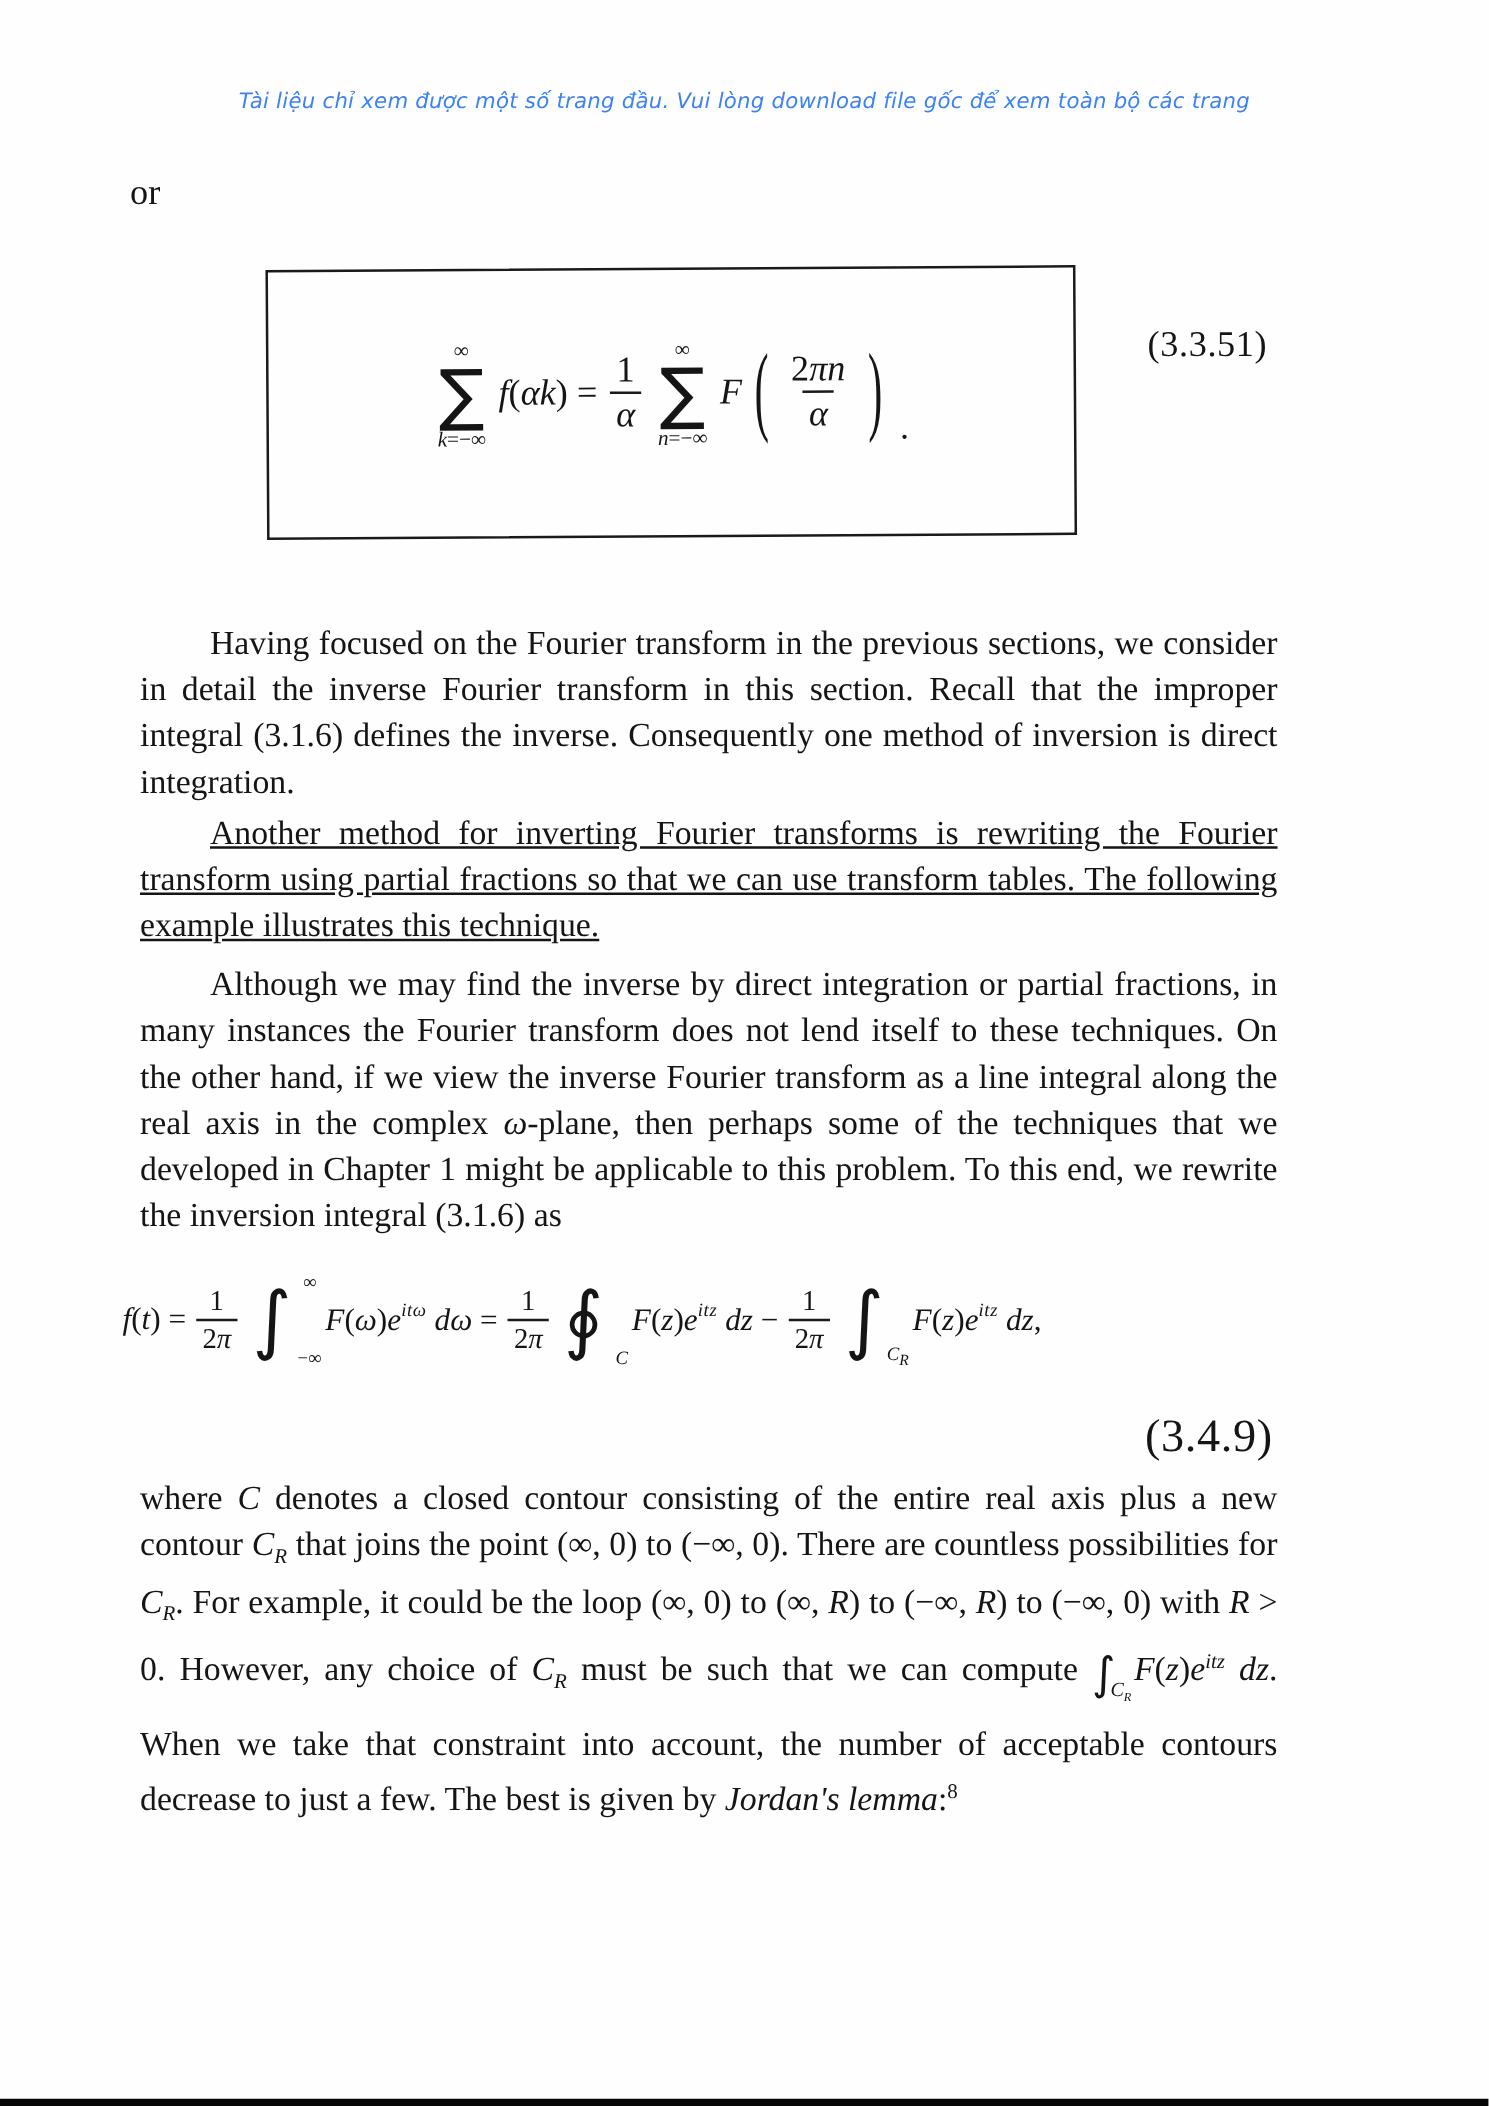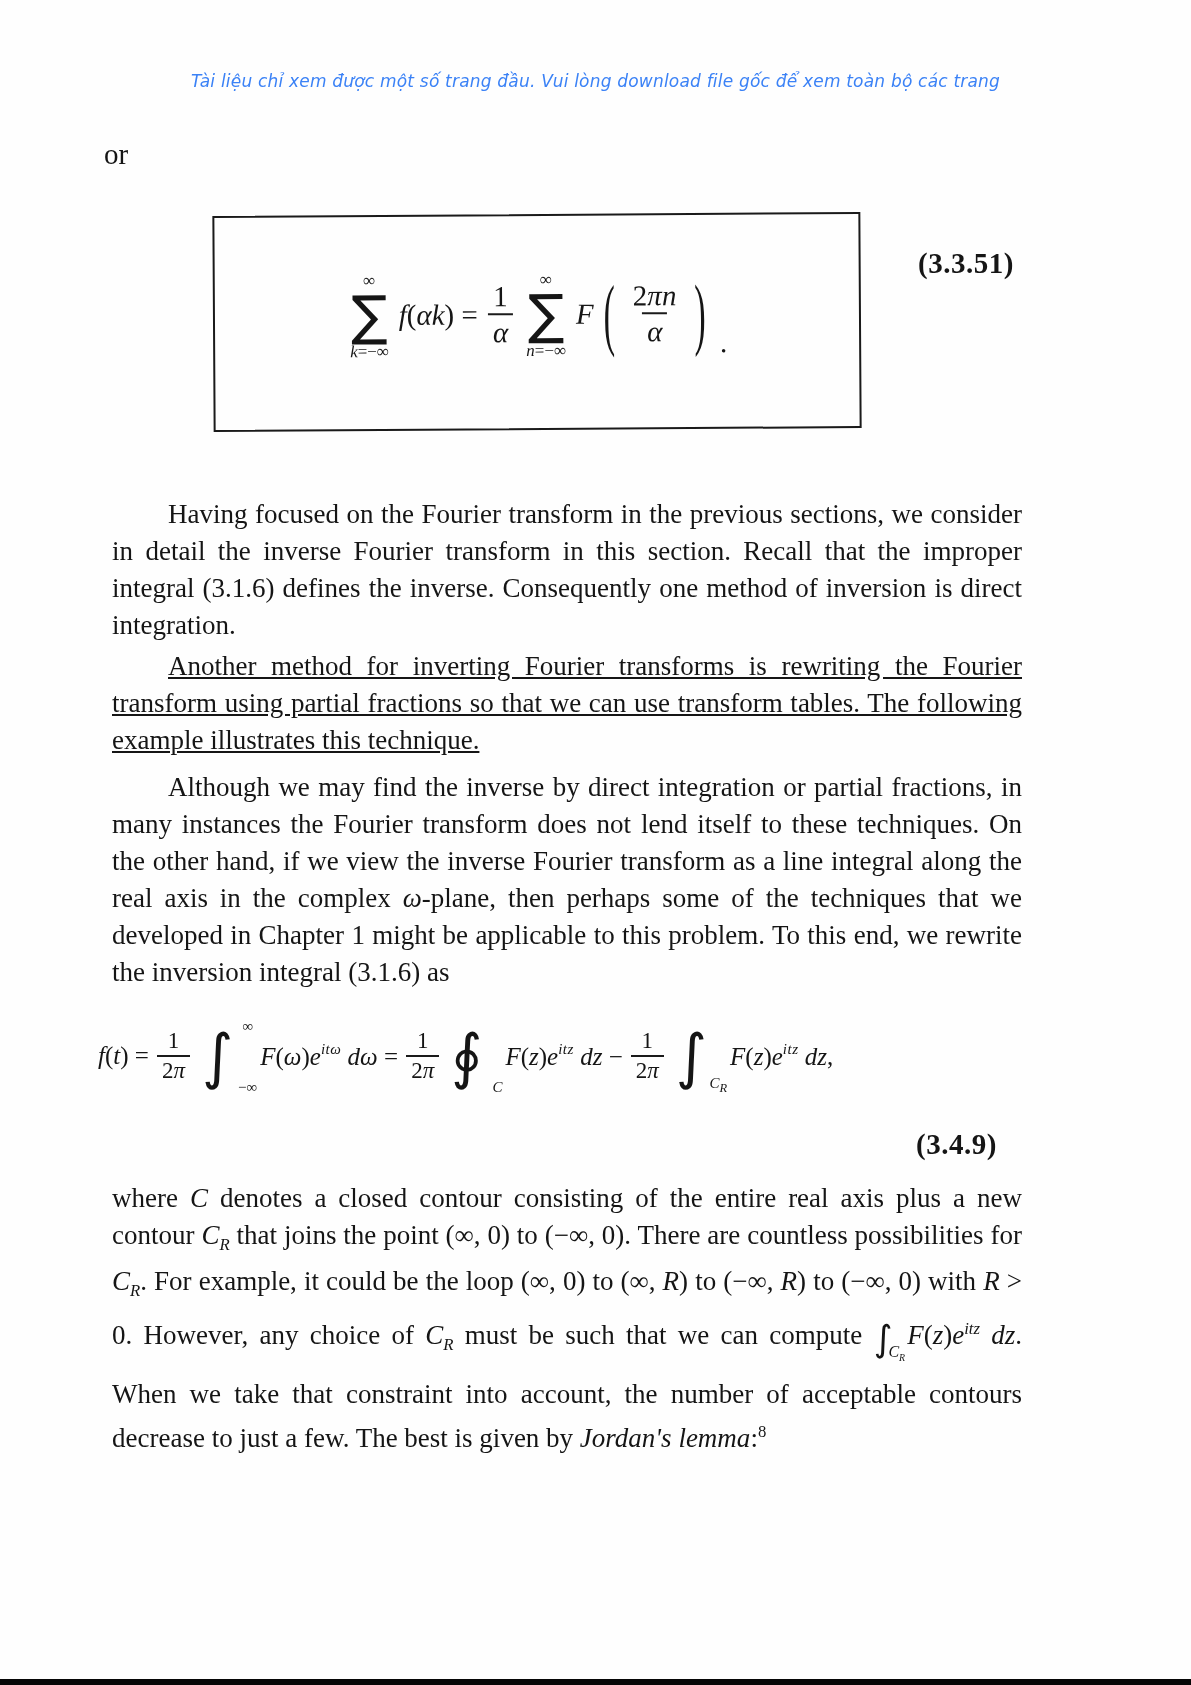--- a/index.html
+++ b/index.html
@@ -9,22 +9,22 @@
   .watermark{position:absolute;top:71px;left:0;width:100%;text-align:center;
              font-family:"DejaVu Sans","Liberation Sans",sans-serif;font-style:italic;
              font-size:17px;color:#3b82f6;letter-spacing:.2px;}
 
   .or-word{position:absolute;left:104px;top:138px;font-size:29px;}
 
   
   .eqbox{position:absolute;left:213px;top:214px;width:648px;height:216px;
          border:2px solid #1a1a1a;transform:rotate(-0.35deg);
          display:flex;align-items:center;justify-content:center;padding-bottom:14px;box-sizing:border-box;}
-  .eqlabel-1{position:absolute;left:918px;top:247px;font-weight:bold;font-size:29px;letter-spacing:.5px;}
-  .eqlabel-2{position:absolute;left:916px;top:1128px;font-weight:bold;font-size:29px;letter-spacing:.5px;}
+  .eqlabel-1{position:absolute;left:918px;top:260px;font-weight:normal;font-size:29px;letter-spacing:.5px;}
+  .eqlabel-2{position:absolute;left:916px;top:1128px;font-weight:normal;font-size:37px;letter-spacing:.5px;}
 
   .math{display:inline-flex;align-items:center;white-space:nowrap;}
   .math-row-1{font-size:29px;gap:7px;}
   .eq349{position:absolute;left:98px;top:1026px;width:918px;font-size:25px;gap:5px;}
 
   .bigop{display:inline-flex;flex-direction:column;align-items:center;line-height:1;margin:0 3px;}
   .bigop .lim{font-size:17px;line-height:1.15;}
   .bigop .op{font-size:54px;line-height:.95;font-family:"DejaVu Sans","DejaVu Serif",sans-serif;}
 
   .frac{display:inline-flex;flex-direction:column;align-items:center;line-height:1.15;margin:0 3px;}

